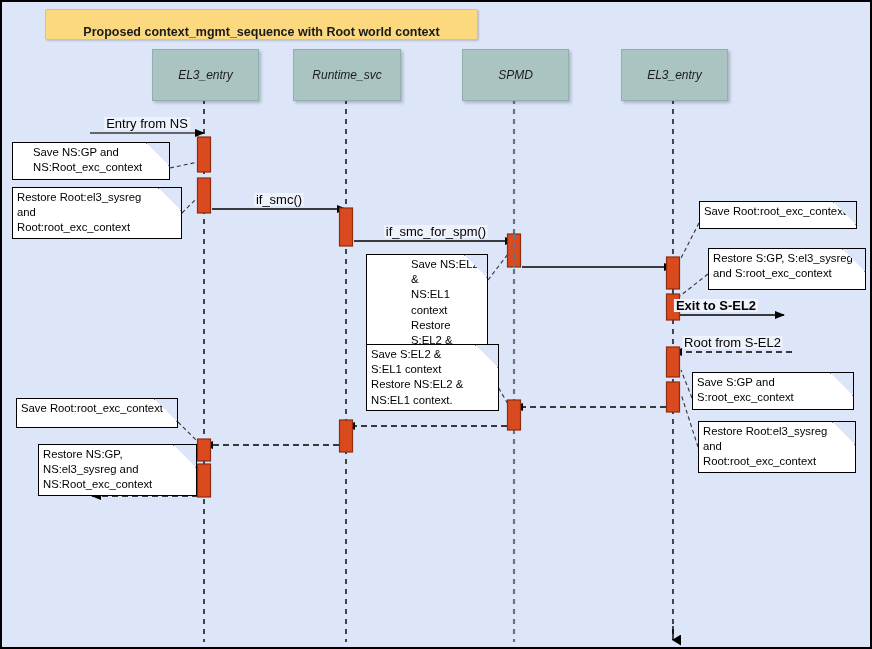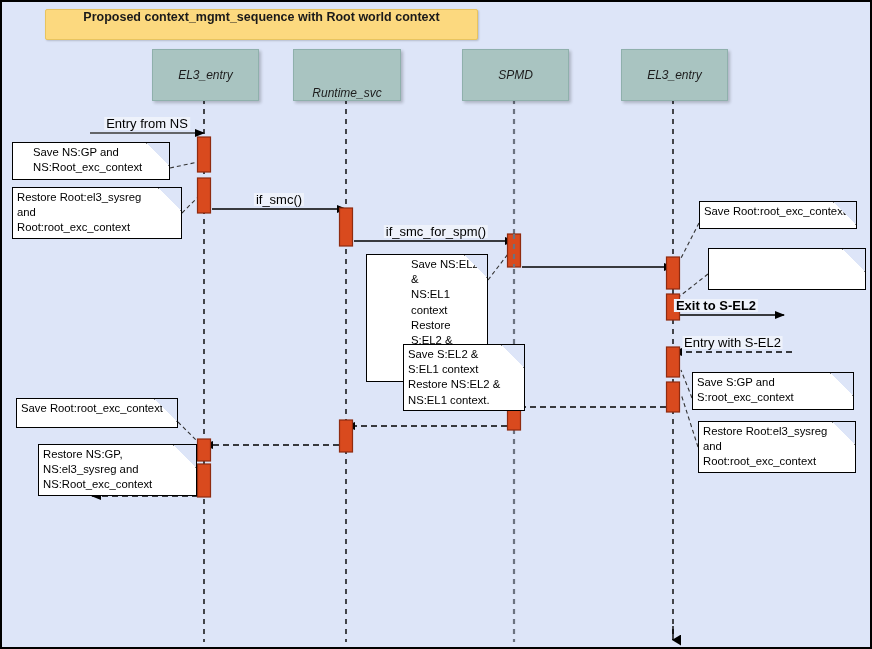--- a/index.html
+++ b/index.html
@@ -7,21 +7,21 @@
   #canvas{
     position:relative;width:872px;height:649px;
     background:#dde5f8;border:2px solid #000;box-sizing:border-box;
     overflow:hidden;
   }
   #svg{position:absolute;left:0;top:0;width:872px;height:649px;}
 
   .title-banner{
     position:absolute;left:43px;top:7px;width:431px;height:29px;
     background:#fcd97f;border:1px solid #e8c45f;border-radius:2px;
-    display:flex;align-items:flex-start;justify-content:center;
+    display:flex;align-items:flex-end;justify-content:center;
     font-size:12.5px;font-weight:bold;color:#1a1a1a;
     box-shadow:1px 1px 2px rgba(0,0,0,0.18);
   }
 
   .lifeline-head{
     position:absolute;height:50px;
     background:#a9c4c1;border:1px solid #8fb0ac;
     display:flex;align-items:center;justify-content:center;
     font-size:12px;color:#1d1d1d;
     box-shadow:2px 2px 3px rgba(0,0,0,0.22);
@@ -115,57 +115,58 @@
   </svg>
 
   <div class="title-banner">
     <span>Proposed context_mgmt_sequence with Root world context</span>
   </div>
 
   <div id="lifeline-heads">
       <div class="lifeline-head" style="left: 150px; top: 47px; width: 105px;">
         <span>EL3_entry</span>
       </div>
-      <div class="lifeline-head" style="left: 291px; top: 47px; width: 106px; align-items: flex-end;">
+      <div class="lifeline-head" style="left: 291px; top: 47px; width: 106px;">
         <span>Runtime_svc</span>
       </div>
       <div class="lifeline-head" style="left: 460px; top: 47px; width: 105px;">
         <span>SPMD</span>
       </div>
       <div class="lifeline-head" style="left: 619px; top: 47px; width: 105px;">
         <span>EL3_entry</span>
       </div>
     </div>
   <div id="notes-layer">
       <div class="note" style="left: 10px; top: 140px; width: 158px; min-height: 38px; padding-left: 20px;"><span>Save NS:GP and
 NS:Root_exc_context</span><span class="fold"></span></div>
       <div class="note" style="left: 10px; top: 185px; width: 170px; min-height: 52px;"><span>Restore Root:el3_sysreg
 and
 Root:root_exc_context</span><span class="fold"></span></div>
       <div class="note" style="left: 364px; top: 252px; width: 122px; min-height: 66px; padding-left: 44px;"><span>Save NS:EL2 &amp;
 NS:EL1 context
 Restore S:EL2 &amp;
 S:EL1 context.</span><span class="fold"></span></div>
-      <div class="note" style="left: 364px; top: 342px; width: 122px; min-height: 66px; margin-left: 37px;"><span>Save S:EL2 &amp;
+      <div class="note" style="left: 364px; top: 342px; width: 133px; min-height: 66px;"><span>Save S:EL2 &amp;
 S:EL1 context
 Restore NS:EL2 &amp;
 NS:EL1 context.</span><span class="fold"></span></div>
       <div class="note" style="left: 697px; top: 199px; width: 158px; min-height: 28px;"><span>Save Root:root_exc_context</span><span class="fold"></span></div>
-      <div class="note" style="left: 706px; top: 246px; width: 158px; min-height: 42px;"><span class="fold"></span></div>
+      <div class="note" style="left: 706px; top: 246px; width: 158px; min-height: 42px;"><span>Restore S:GP, S:el3_sysreg
+and S:root_exc_context</span><span class="fold"></span></div>
       <div class="note" style="left: 690px; top: 370px; width: 162px; min-height: 38px;"><span>Save S:GP and
 S:root_exc_context</span><span class="fold"></span></div>
       <div class="note" style="left: 696px; top: 419px; width: 158px; min-height: 52px;"><span>Restore Root:el3_sysreg
 and
 Root:root_exc_context</span><span class="fold"></span></div>
       <div class="note" style="left: 14px; top: 396px; width: 162px; min-height: 30px;"><span>Save Root:root_exc_context</span><span class="fold"></span></div>
       <div class="note" style="left: 36px; top: 442px; width: 159px; min-height: 50px;"><span>Restore NS:GP,
 NS:el3_sysreg and
 NS:Root_exc_context</span><span class="fold"></span></div>
     </div>
   <div id="labels-layer">
       <div class="msg-label" style="left: 145px; top: 115px; transform: translateX(-50%);">Entry from NS</div>
       <div class="msg-label" style="left: 277px; top: 191px; transform: translateX(-50%);">if_smc()</div>
       <div class="msg-label" style="left: 434px; top: 223px; transform: translateX(-50%);">if_smc_for_spm()</div>
       <div class="msg-label" style="left: 714px; top: 297px; transform: translateX(-50%); font-weight: bold;">Exit to S-EL2</div>
-      <div class="msg-label" style="left: 730.5px; top: 334px; transform: translateX(-50%);">Entry with S-EL2</div>
+      <div class="msg-label" style="left: 730.5px; top: 334px; transform: translateX(-50%);">Root from S-EL2</div>
     </div>
 
 </div>
 
 </body></html>

